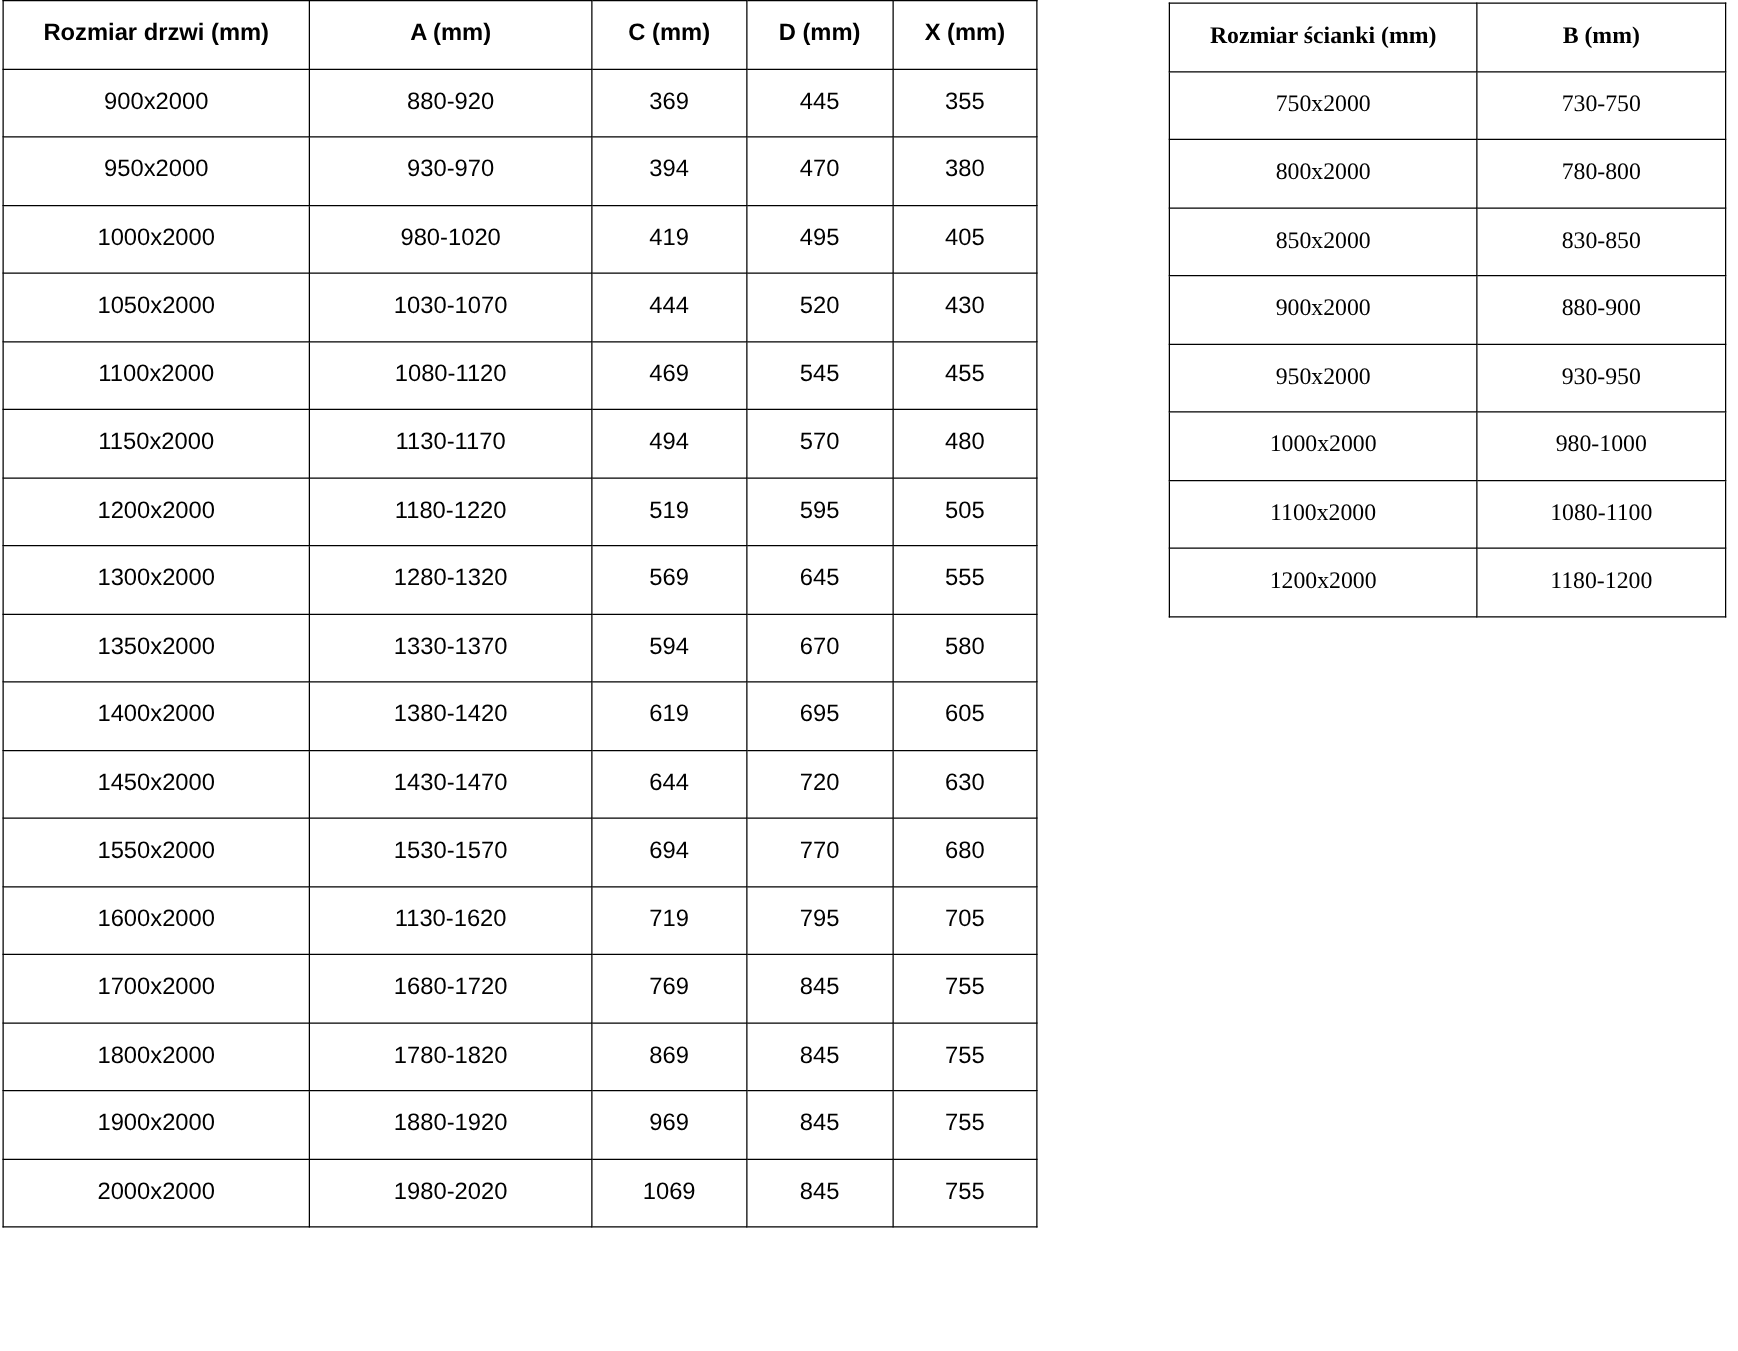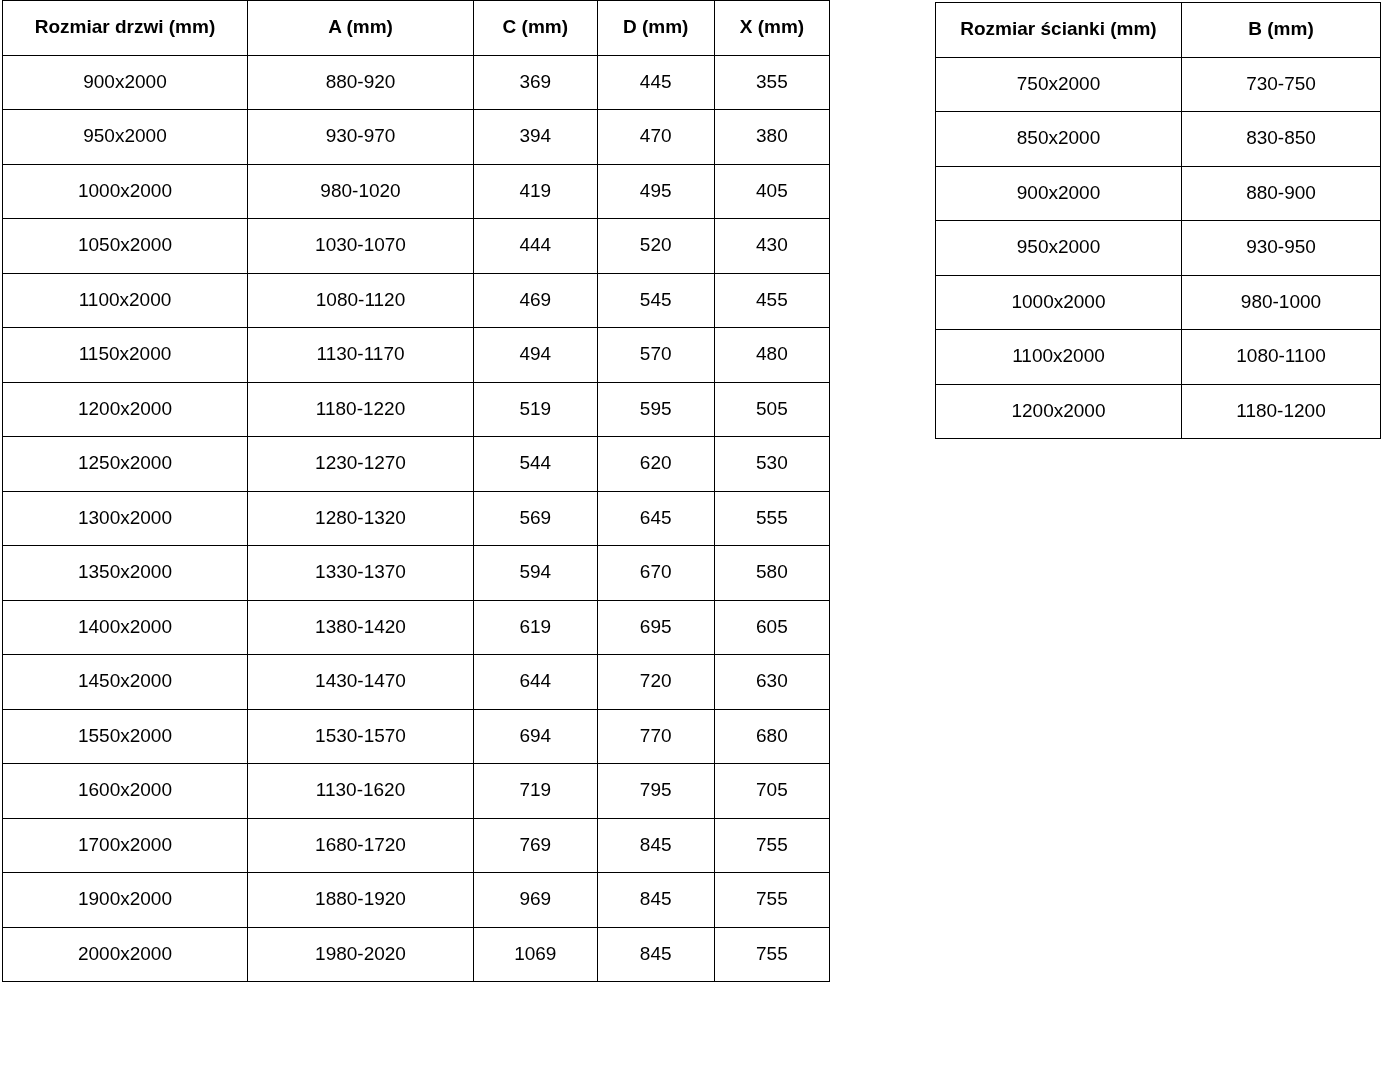--- a/index.html
+++ b/index.html
@@ -50,20 +50,21 @@
   #doors-table col.c4 { width: 112px; }
   #doors-table col.c5 { width: 110px; }
 
   
   .right-wrap {
     margin-left: 105px;
     margin-top: 2px;
   }
   #wall-table {
     width: 445px;
+    font-family: Liberation Serif, serif;
   }
   #wall-table col.w1 { width: 246px; }
   #wall-table col.w2 { width: 199px; }
 </style>
 </head>
 <body>
 
 <div class="page">
 
   <table id="doors-table">
@@ -127,27 +128,20 @@
           <td>480</td>
         </tr>
         <tr>
           <td>1200x2000</td>
           <td>1180-1220</td>
           <td>519</td>
           <td>595</td>
           <td>505</td>
         </tr>
         <tr>
-          <td>1250x2000</td>
-          <td>1230-1270</td>
-          <td>544</td>
-          <td>620</td>
-          <td>530</td>
-        </tr>
-        <tr>
           <td>1300x2000</td>
           <td>1280-1320</td>
           <td>569</td>
           <td>645</td>
           <td>555</td>
         </tr>
         <tr>
           <td>1350x2000</td>
           <td>1330-1370</td>
           <td>594</td>
@@ -179,20 +173,27 @@
           <td>1600x2000</td>
           <td>1130-1620</td>
           <td>719</td>
           <td>795</td>
           <td>705</td>
         </tr>
         <tr>
           <td>1700x2000</td>
           <td>1680-1720</td>
           <td>769</td>
+          <td>845</td>
+          <td>755</td>
+        </tr>
+        <tr>
+          <td>1800x2000</td>
+          <td>1780-1820</td>
+          <td>869</td>
           <td>845</td>
           <td>755</td>
         </tr>
         <tr>
           <td>1900x2000</td>
           <td>1880-1920</td>
           <td>969</td>
           <td>845</td>
           <td>755</td>
         </tr>
@@ -217,20 +218,24 @@
           <th>Rozmiar ścianki (mm)</th>
           <th>B (mm)</th>
         </tr>
       </thead>
       <tbody id="wall-body">
           <tr>
             <td>750x2000</td>
             <td>730-750</td>
           </tr>
           <tr>
+            <td>800x2000</td>
+            <td>780-800</td>
+          </tr>
+          <tr>
             <td>850x2000</td>
             <td>830-850</td>
           </tr>
           <tr>
             <td>900x2000</td>
             <td>880-900</td>
           </tr>
           <tr>
             <td>950x2000</td>
             <td>930-950</td>

